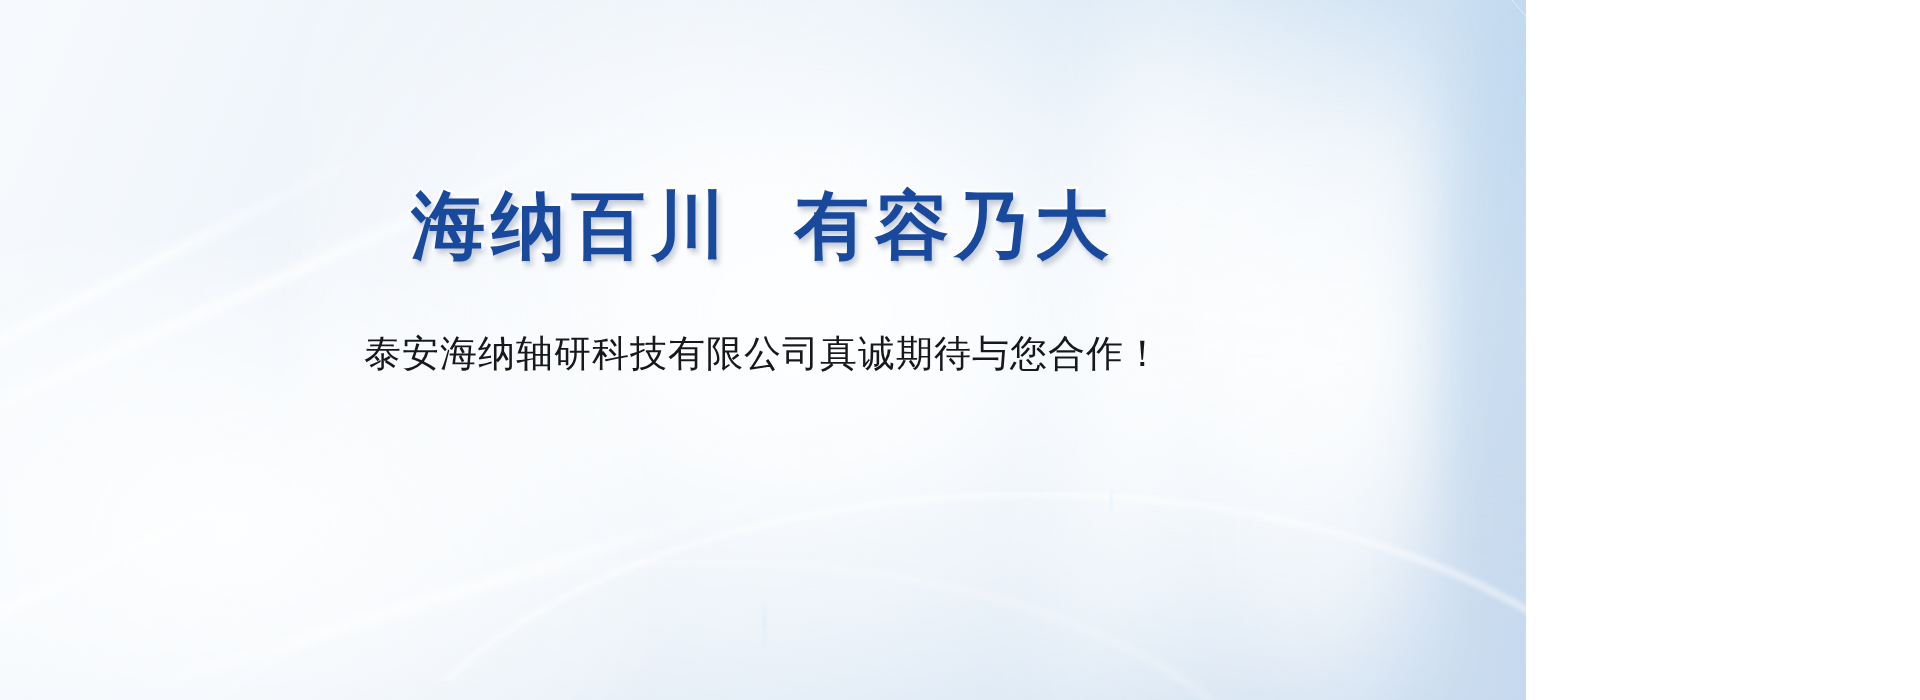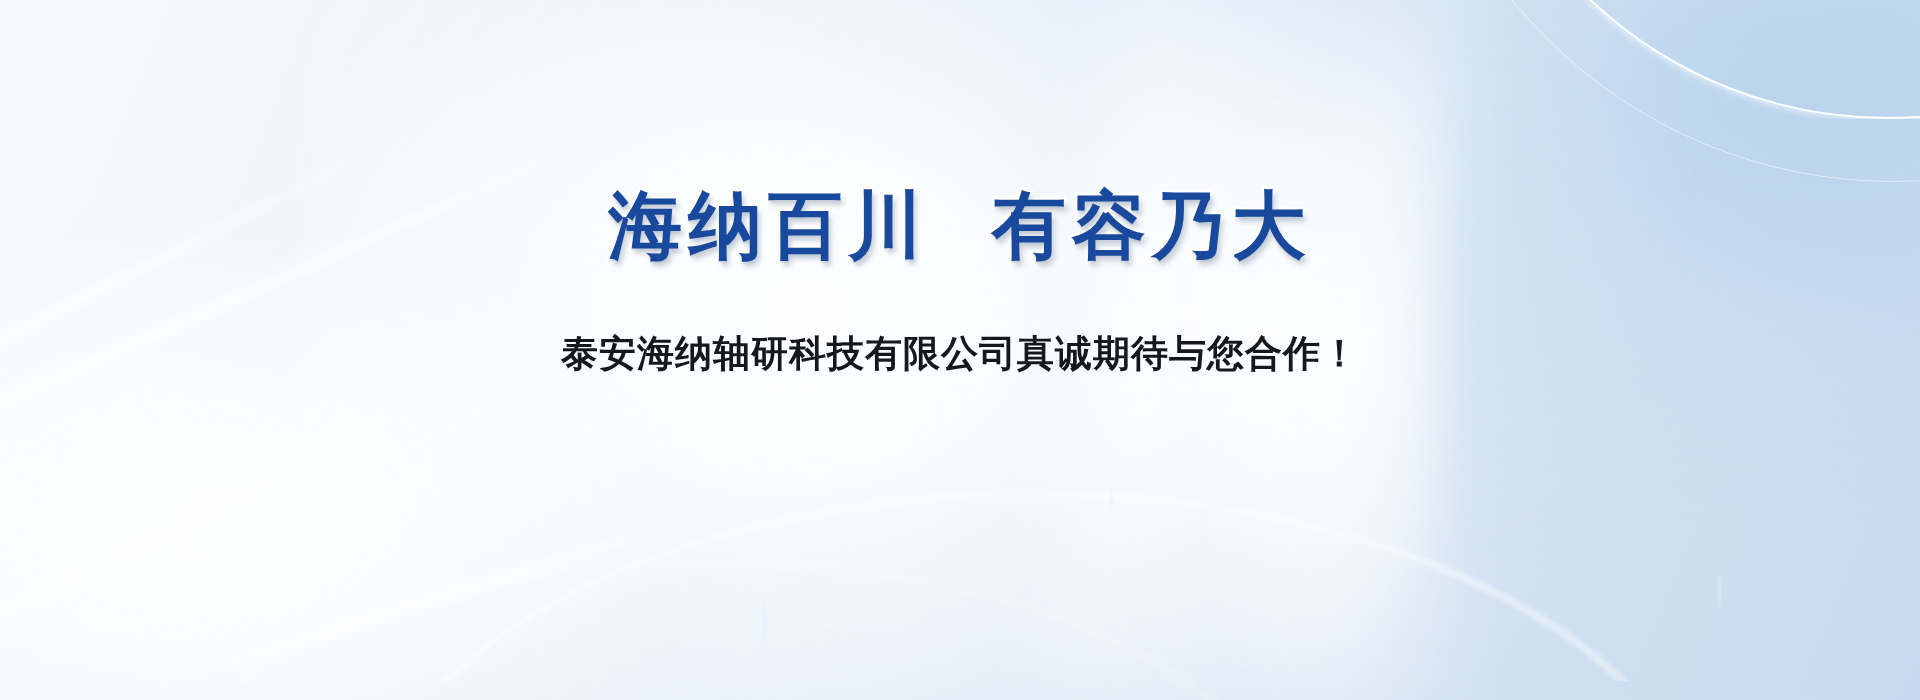--- a/index.html
+++ b/index.html
@@ -7,21 +7,21 @@
     margin: 0;
     padding: 0;
     background: #ffffff;
   }
   body {
     font-family: "Liberation Sans", "DejaVu Sans", sans-serif;
   }
 
   .banner {
     position: relative;
-    width: 1920px;
+    width: 1526px;
     height: 700px;
     overflow: hidden;
     
     background:
       linear-gradient(112deg,
         #f7fafd 0%,
         #f2f7fc 14%,
         #eaf1f9 30%,
         #e3edf7 46%,
         #dde9f5 60%,
@@ -230,21 +230,21 @@
     paint-order: stroke fill;
     text-shadow:
       3px 5px 5px rgba(80,100,130,0.28),
       0 2px 2px rgba(110,130,160,0.18);
   }
 
   .subtitle {
     margin-top: 72px;
     font-family: "DejaVu Sans", "Liberation Sans", sans-serif;
     font-size: 37px;
-    font-weight: bold;
+    font-weight: normal;
     line-height: 1.1;
     letter-spacing: 1px;
     color: #16181b;
     white-space: pre;
   }
 
   .subtitle-en {
     margin-top: 12px;
     font-family: "Liberation Sans", "DejaVu Sans", sans-serif;
     font-size: 22px;

